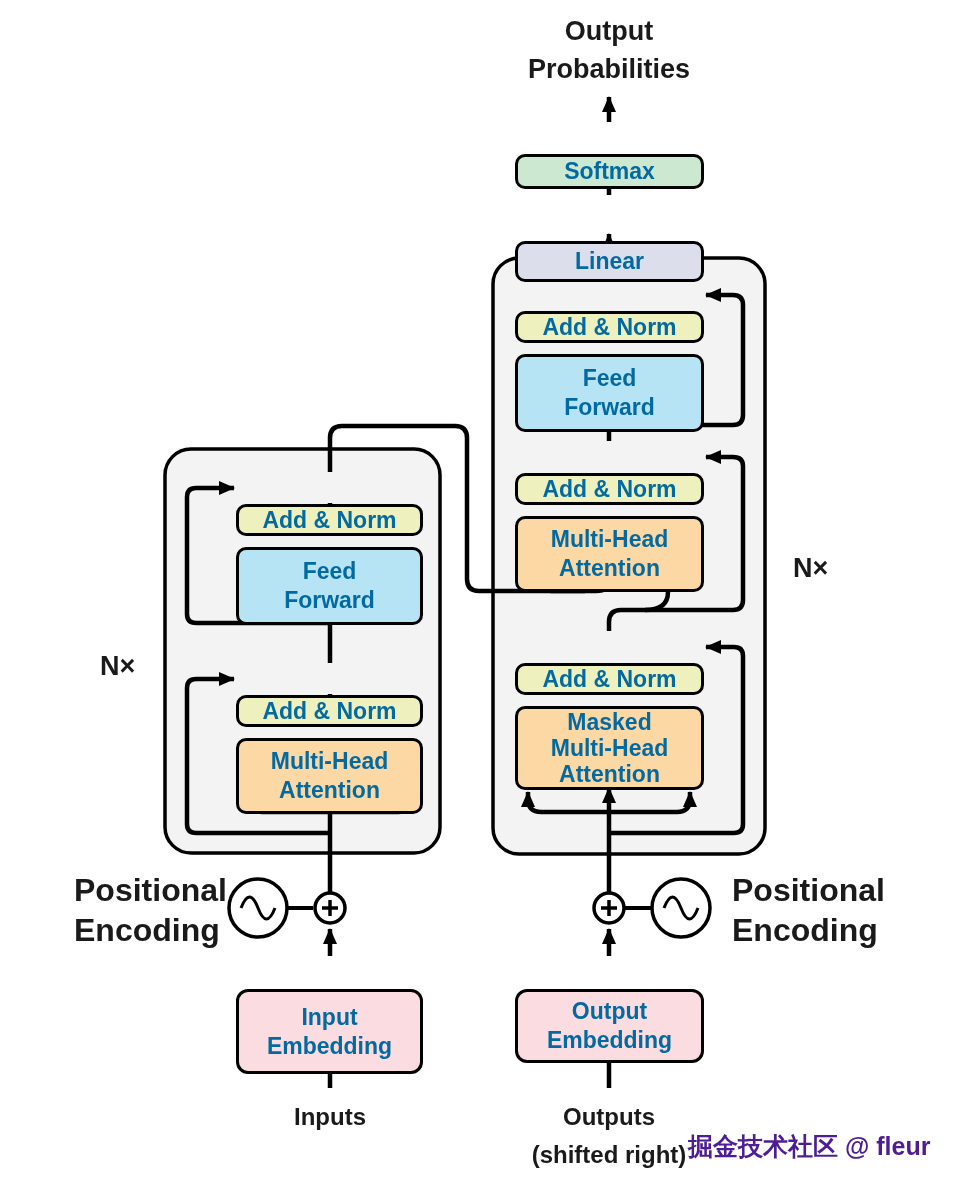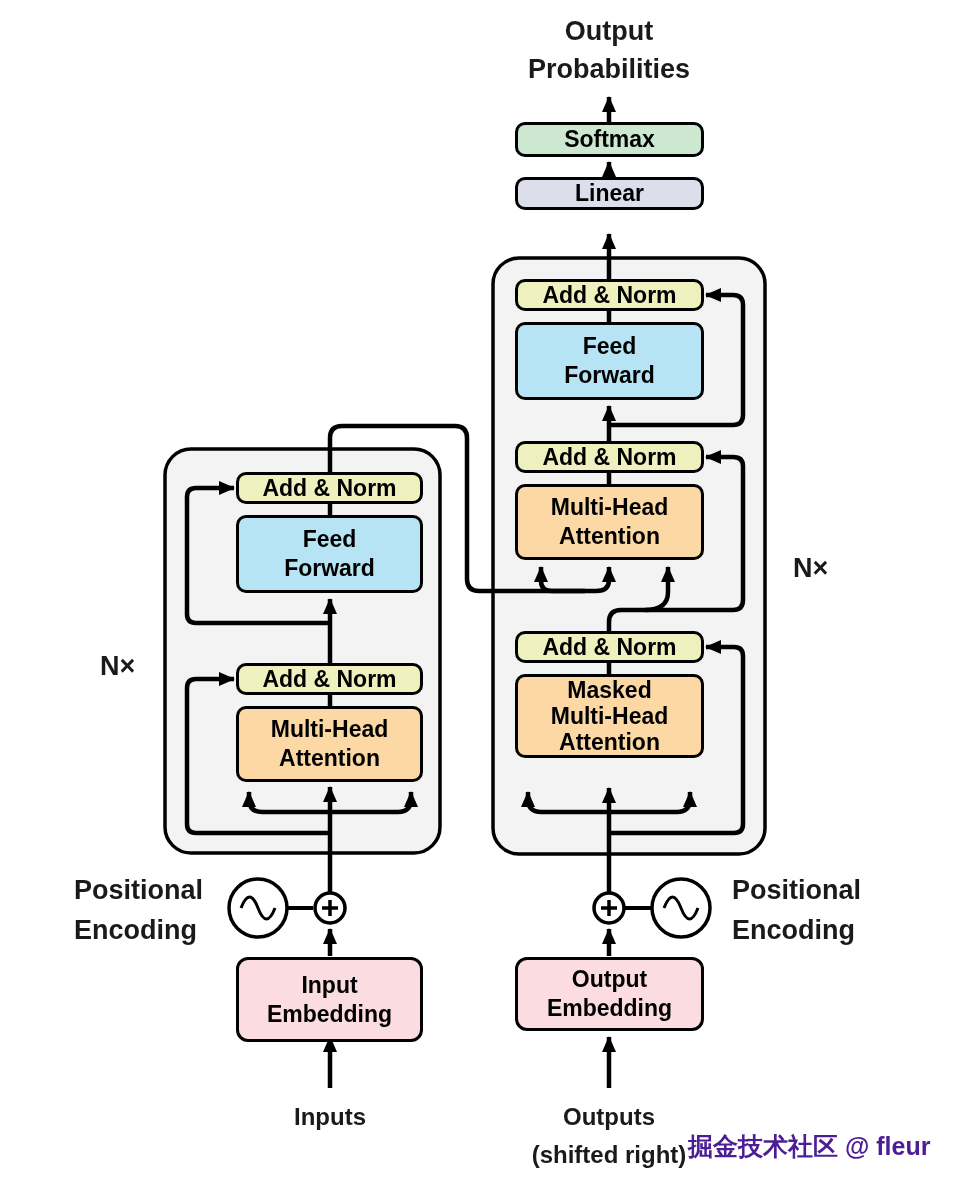--- a/index.html
+++ b/index.html
@@ -4,32 +4,32 @@
 <style>
   html,body{margin:0;padding:0;background:#fff;}
   .canvas{
     position:relative;width:966px;height:1192px;background:#fff;overflow:hidden;
     font-family:"Liberation Sans","DejaVu Sans",sans-serif;color:#1a1a1a;font-weight:bold;
   }
   .canvas svg{position:absolute;left:0;top:0;}
   .block{
     position:absolute;box-sizing:border-box;border:3.5px solid #000;border-radius:10px;
     display:flex;align-items:center;justify-content:center;text-align:center;
-    font-size:23px;line-height:29px;white-space:pre-line;color:#000000;
+    font-size:23px;line-height:29px;white-space:pre-line;color:#0369a1;margin-top:32px;
   }
   .addnorm{background:#eef0bd;}
   .ff{background:#b7e4f4;}
   .attn{background:#fcd8a4;}
   .softmax{background:#cce8d0;}
   .linear{background:#dcdeeb;}
   .emb{background:#fbdce1;border-radius:12px;}
   .lbl{position:absolute;white-space:pre-line;color:#1a1a1a;}
   .title{left:459px;top:12px;width:300px;text-align:center;font-size:27px;line-height:38px;}
   .ntimes{font-size:27px;}
-  .posenc{font-size:27px;line-height:40px;}
+  .posenc{font-size:32px;line-height:40px;}
   .io{font-size:24px;text-align:center;line-height:38px;}
   .watermark{
     left:688px;top:1130px;font-size:25px;color:#4c1d95;
     text-shadow:0 1px 0 rgba(255,255,255,.9);white-space:nowrap;
   }
 </style>
 </head>
 <body>
 
 <div class="canvas">
@@ -87,21 +87,21 @@
     <path d="M322,908 H338 M330,900 V916" fill="none" stroke="#000" stroke-width="3.5"></path>
     <circle cx="609" cy="908" r="15" fill="#fff" stroke="#000" stroke-width="3.5"></circle>
     <path d="M601,908 H617 M609,900 V916" fill="none" stroke="#000" stroke-width="3.5"></path>
     <circle cx="681" cy="908" r="29" fill="#fff" stroke="#000" stroke-width="3.5"></circle>
     <path d="M664,908 Q672.5,886 681,908 Q689.5,930 698,908" fill="none" stroke="#000" stroke-width="3"></path>
   </svg>
 
   <div class="lbl title">Output
 Probabilities</div>
   <div class="block softmax" style="left:515px;top:122px;width:189px;height:35px;">Softmax</div>
-  <div class="block linear" style="left:515px;top:177px;width:189px;height:33px;">Linear</div>
+  <div class="block linear" style="left:515px;top:209px;width:189px;height:41px;">Linear</div>
 
   <div class="block addnorm" style="left:515px;top:279px;width:189px;height:32px;">Add &amp; Norm</div>
   <div class="block ff" style="left:515px;top:322px;width:189px;height:78px;">Feed
 Forward</div>
   <div class="block addnorm" style="left:515px;top:441px;width:189px;height:32px;">Add &amp; Norm</div>
   <div class="block attn" style="left:515px;top:484px;width:189px;height:76px;">Multi-Head
 Attention</div>
   <div class="block addnorm" style="left:515px;top:631px;width:189px;height:32px;">Add &amp; Norm</div>
   <div class="block attn" style="left:515px;top:674px;width:189px;height:84px;line-height:26px;">Masked
 Multi-Head

